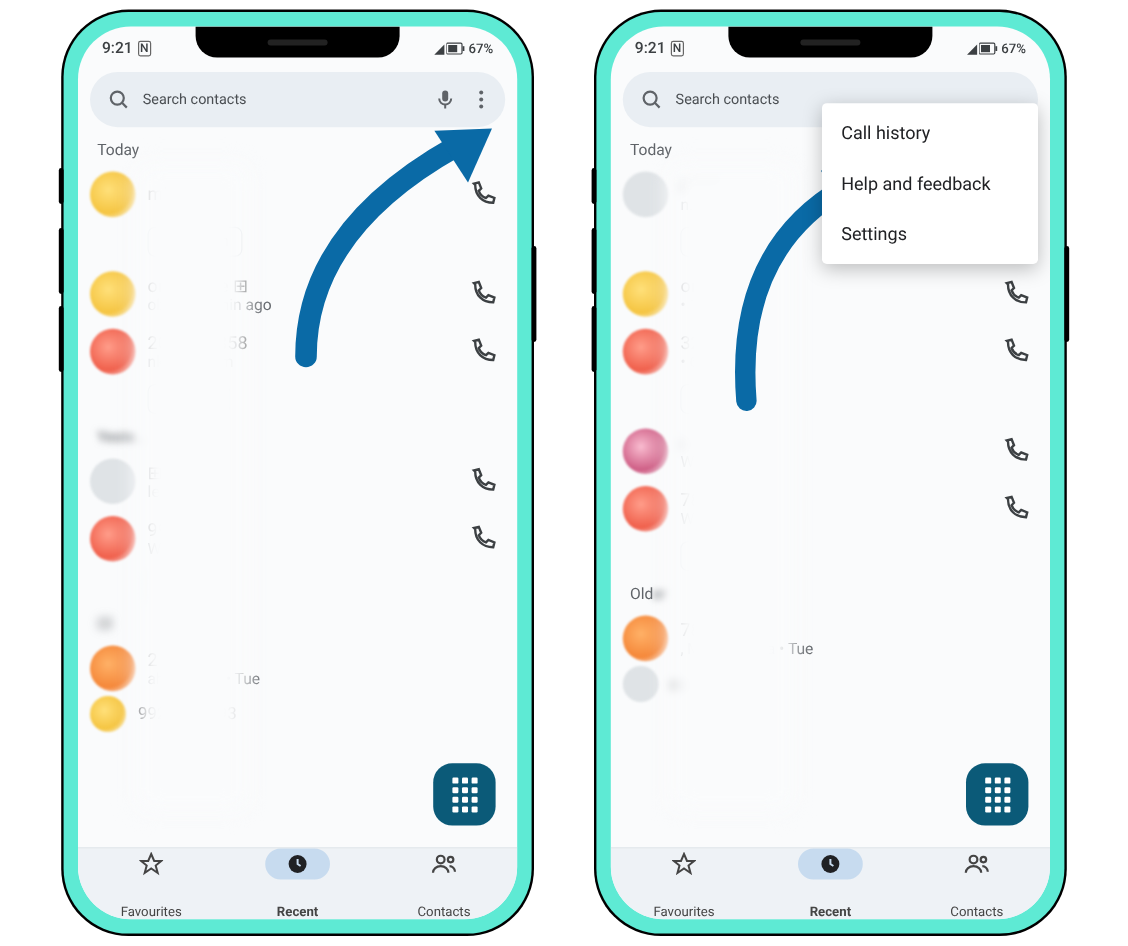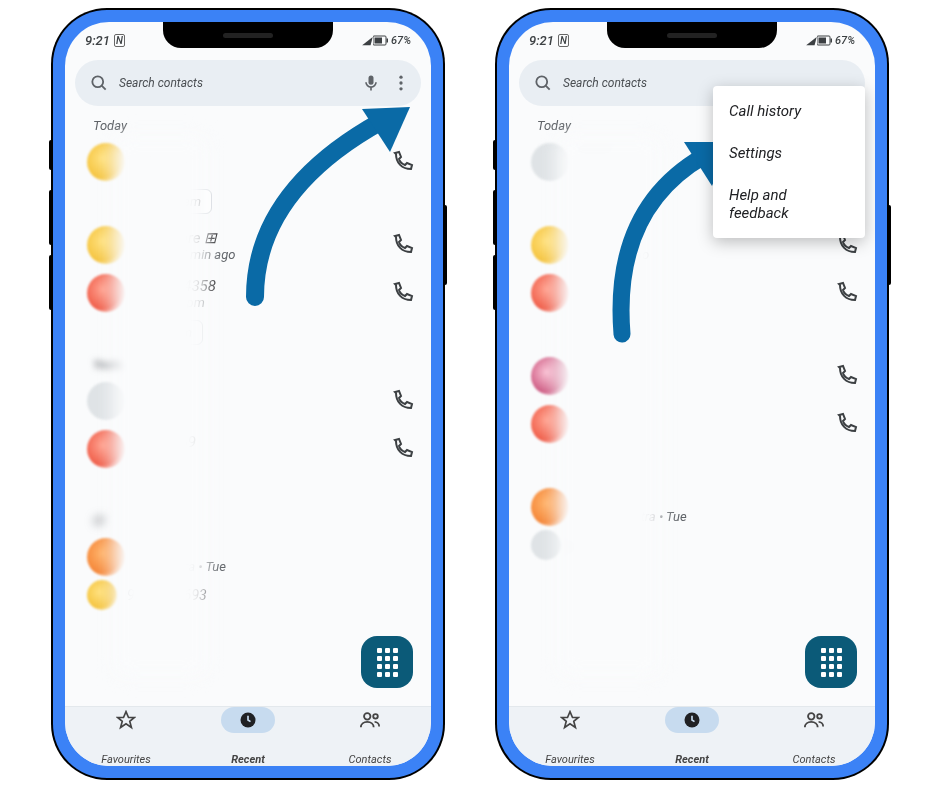--- a/index.html
+++ b/index.html
@@ -9,26 +9,25 @@
     width: 940px;
     height: 788px;
     display: flex;
     gap: 54px;
     justify-content: center;
     align-items: center;
   }
   .phone {
     width: 390px;
     height: 768px;
-    background: #3b82f6;
+    background: #5eead4;
     border-radius: 54px;
     padding: 12px;
     position: relative;
     box-shadow: 0 0 0 2px #000;
-    font-style: italic;
   }
   .phone::before, .phone::after {
     content: '';
     position: absolute;
     background: #000;
   }
   
   .sbtn { position:absolute; background:#000; border-radius:2px; }
   .sb-left1 { left:-4px; top:130px; width:4px; height:30px; }
   .sb-left2 { left:-4px; top:180px; width:4px; height:55px; }
@@ -77,21 +76,21 @@
     gap:10px;
     position:relative;
     z-index:5;
   }
   .search-bar .placeholder { flex:1; color:#4a4e52; font-size:12px; }
   .icon { display:inline-flex; align-items:center; justify-content:center; }
   .content {
     position:absolute;
     top:90px; bottom:60px; left:0; right:0;
     overflow:hidden;
-    padding:0 0 0 12px;
+    padding:0 0 0 0;
   }
   .section-label {
     font-size:13px;
     color:#5f6368;
     padding:6px 16px 4px 16px;
   }
   .call-row {
     display:flex;
     align-items:center;
     padding:6px 16px 4px 10px;
@@ -162,21 +161,21 @@
   .dialpad { display:grid; grid-template-columns:repeat(3,5px); grid-template-rows:repeat(4,5px); gap:3px;}
   .dialpad span { width:5px; height:5px; background:#fff; border-radius:1px; }
   .arrow {
     position:absolute;
     z-index:40;
     pointer-events:none;
   }
   .menu-popup {
     position:absolute;
     top:64px; right:10px;
-    width:152px;
+    width:180px;
     background:#fff;
     border-radius:4px;
     box-shadow:0 4px 16px rgba(0,0,0,0.25);
     z-index:60;
     padding:4px 0;
   }
   .menu-item {
     padding:12px 16px;
     font-size:15px;
     color:#202124;
@@ -392,22 +391,22 @@
     <div class="search-bar">
       <svg class="icon" width="20" height="20" viewBox="0 0 24 24" fill="none" stroke="#5f6368" stroke-width="2.2">
           <circle cx="10.5" cy="10.5" r="6.5"></circle>
           <line x1="20" y1="20" x2="15.2" y2="15.2"></line>
         </svg>
       <span class="placeholder">Search contacts</span>
     </div>
 
     <div class="menu-popup">
       <div class="menu-item">Call history</div>
+      <div class="menu-item">Help and feedback</div>
       <div class="menu-item">Settings</div>
-      <div class="menu-item">Help and feedback</div>
     </div>
 
     <div class="content">
       <div class="section-label">Today</div>
 
       <div class="call-row">
         <div class="avatar av-gray"></div>
         <div class="row-main">
           <div class="row-title" style="filter:blur(4px);">aaaa</div>
           <div class="row-sub">n. ago</div>
@@ -455,20 +454,21 @@
         <div class="row-main">
           <div class="row-title">781 4969</div>
           <div class="row-sub">Wed</div>
         </div>
         <svg class="phone-icon" viewBox="0 0 24 24" fill="none" stroke="#3c4043" stroke-width="2">
             <path d="M5 4c0 9 6 15 15 15l1-4-5-2-2 2c-3-1-5-3-6-6l2-2-2-5-4 1z"></path>
           </svg>
       </div>
       <div class="chip">   am</div>
 
+      <div class="section-label">Old<span style="filter:blur(3px)">er</span></div>
 
       <div class="call-row">
         <div class="avatar av-orange"></div>
         <div class="row-main">
           <div class="row-title">781 9718</div>
           <div class="row-sub">, Maharashtra • Tue</div>
         </div>
       </div>
 
       <div class="call-row" style="padding-top:0;">

